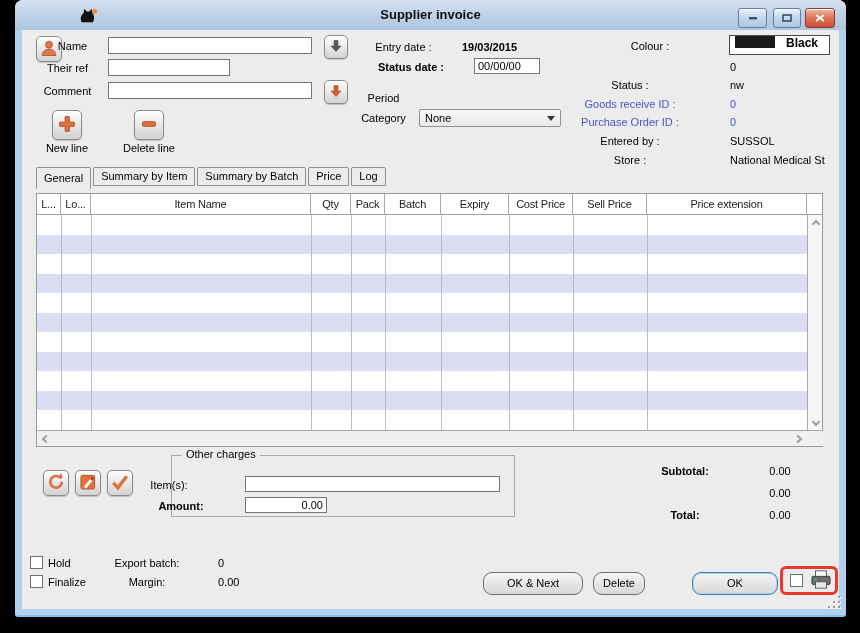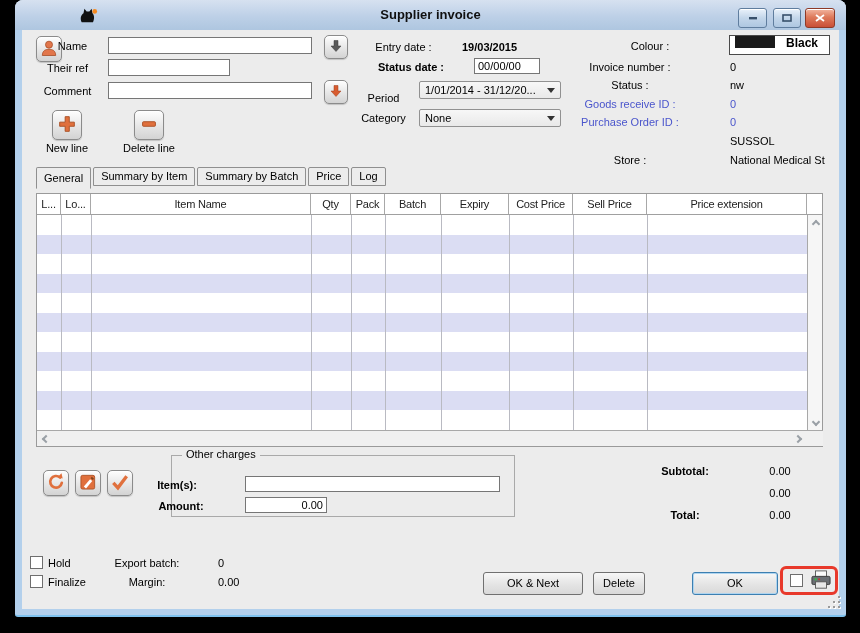--- a/index.html
+++ b/index.html
@@ -54,21 +54,21 @@
   .trow.alt{background:var(--stripe-lavender,#dbddf3)}
   .vline{position:absolute;top:0;bottom:0;width:1px;background:#b9bac2;z-index:2}
   .vscroll{position:relative;width:15px;border-left:1px solid #a8a8a8;background:#f6f6f6}
   .hscroll{position:relative;height:16px;border-top:1px solid #a8a8a8;background:#f0f0f0;width:786px;display:flex}
   .chev{display:inline-block;width:6px;height:6px;border-right:2px solid #9aa0a6;border-bottom:2px solid #9aa0a6}
   .sarrow{position:absolute;width:15px;height:14px;display:flex;align-items:center;justify-content:center;cursor:pointer}
 
   .fieldset{position:absolute;left:149px;top:425px;width:344px;height:62px;border:1px solid #a9a9a9}
   .legend{position:absolute;left:160px;top:418px;background:#ececec;padding:0 4px}
 
-  .btn{position:absolute;height:23px;border:1px solid #707070;border-radius:3px;
+  .btn{position:absolute;height:23px;border:1px solid #707070;border-radius:9px;
        background:linear-gradient(#f7f7f7,#e4e4e4 55%,#d9d9d9);font:11px "Liberation Sans",sans-serif;
        text-align:center;line-height:21px;cursor:pointer}
   .btn.default{border-color:#3c7fb1;box-shadow:inset 0 0 0 1px #aed4ef}
   .cb{position:absolute;width:13px;height:13px;background:#fff;border:1px solid #6e6e6e;cursor:pointer}
   .highlight{position:absolute;left:758px;top:536px;width:58px;height:29px;border:3px solid var(--highlight-red,#e8392b);border-radius:6px;z-index:5}
   .grip{position:absolute;left:806px;top:566px;width:13px;height:13px}
   .grip i{position:absolute;width:2px;height:2px;background:#9a9a9a;box-shadow:1px 1px 0 #fff}
 </style>
 </head>
 <body>
@@ -140,44 +140,40 @@
     </div>
     <span class="lbl" style="left:90px;top:112px;width:74px;text-align:center">Delete line</span>
 
     <span class="lbl r" style="left:330px;top:11px;width:103px;font-weight:normal">Entry date :</span>
     <span class="lbl" style="left:440px;top:11px;font-weight:bold">19/03/2015</span>
 
     <span class="lbl r" style="left:330px;top:31px;width:118px;font-weight:bold">Status date :</span>
     <input class="txt" style="left: 452px; top: 28px; width: 66px; height: 16px;" value="00/00/00">
 
     <span class="lbl r" style="left:330px;top:62px;width:63px">Period</span>
-    <div class="dropdown" style="left:397px;top:51px;width:142px">
-      <span>1/01/2014 - 31/12/20...</span>
-      <i class="dd-arrow"></i>
-    </div>
 
     <span class="lbl r" style="left:330px;top:82px;width:63px">Category</span>
     <div class="dropdown" style="left:397px;top:79px;width:142px">
       <span>None</span>
       <i class="dd-arrow"></i>
     </div>
 
     <span class="lbl r" style="left:553px;top:10px;width:150px">Colour :</span>
     <div class="colour-ctl" style="left:707px;top:5px;width:101px">
       <span class="swatch" style="background: rgb(26, 26, 26);"></span>
       <span class="colour-txt">Black</span>
     </div>
-    <span class="lbl r" style="left:513px;top:31px;width:190px">Invoice number :</span>
     <span class="lbl" style="left:708px;top:31px">0</span>
     <span class="lbl r" style="left:513px;top:49px;width:190px">Status :</span>
     <span class="lbl" style="left:708px;top:49px">nw</span>
     <span class="lbl r link" style="left:513px;top:68px;width:190px">Goods receive ID :</span>
     <span class="lbl link" style="left:708px;top:68px">0</span>
     <span class="lbl r link" style="left:513px;top:86px;width:190px">Purchase Order ID :</span>
     <span class="lbl link" style="left:708px;top:86px">0</span>
+    <span class="lbl r" style="left:513px;top:105px;width:190px">Entered by :</span>
     <span class="lbl" style="left:708px;top:105px">SUSSOL</span>
     <span class="lbl r" style="left:513px;top:124px;width:190px">Store :</span>
     <span class="lbl" style="left:708px;top:124px">National Medical St</span>
 
     <div class="tabs">
       <div class="tab active">General</div>
       <div class="tab">Summary by Item</div>
       <div class="tab">Summary by Batch</div>
       <div class="tab">Price</div>
       <div class="tab">Log</div>
@@ -253,21 +249,21 @@
           </svg></span>
     </div>
     <div class="iconbtn" style="left:85px;top:440px;width:26px;height:26px">
       <span><svg viewBox="0 0 24 24" width="20" height="20" fill="none">
             <path d="M4 13l5.5 6L20 5" stroke="#e0703d" stroke-width="4"></path>
           </svg></span>
     </div>
 
     <div class="fieldset"></div>
     <span class="lbl legend">Other charges</span>
-    <span class="lbl r" style="left:96px;top:449px;width:118px;font-weight:bold">Item(s):</span>
+    <span class="lbl r" style="left:88px;top:449px;width:118px;font-weight:normal">Item(s):</span>
     <input class="txt" style="left: 223px; top: 446px; width: 255px; height: 16px;" value="">
     <span class="lbl r" style="left:100px;top:470px;width:118px;font-weight:bold">Amount:</span>
     <input class="txt r" style="left: 223px; top: 467px; width: 82px; height: 16px; text-align: right;" value="0.00">
 
     <span class="lbl r" style="left:593px;top:435px;width:140px;font-weight:bold">Subtotal:</span>
     <span class="lbl r" style="left:718px;top:435px;width:80px">0.00</span>
     <span class="lbl r" style="left:718px;top:457px;width:80px">0.00</span>
     <span class="lbl r" style="left:593px;top:479px;width:140px;font-weight:bold">Total:</span>
     <span class="lbl r" style="left:718px;top:479px;width:80px">0.00</span>
 

